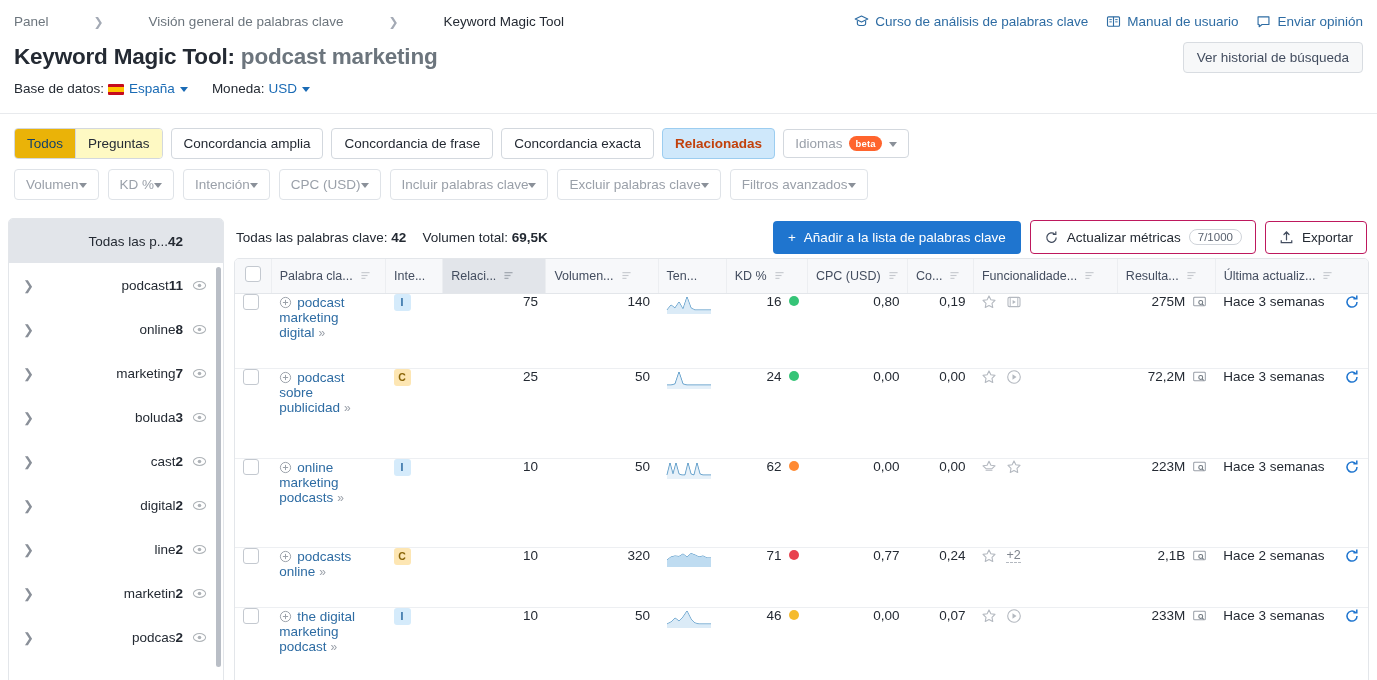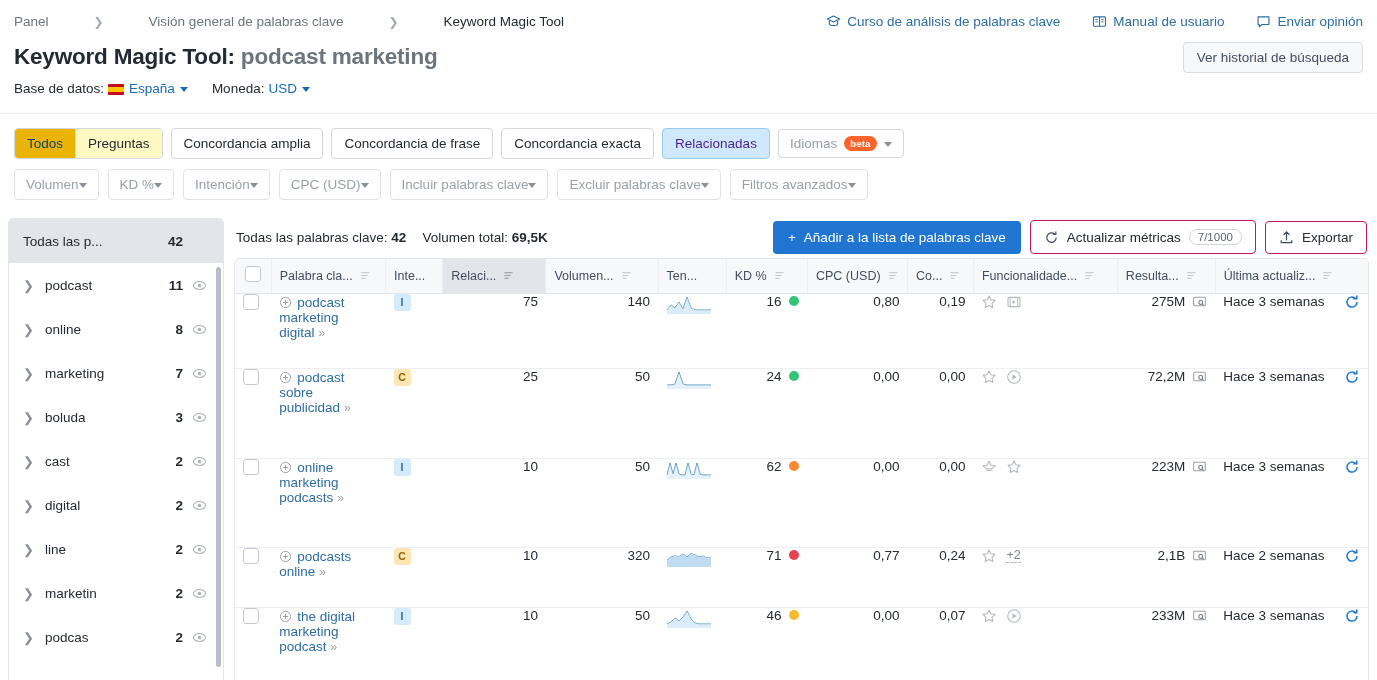--- a/index.html
+++ b/index.html
@@ -16,21 +16,21 @@
   .topbar {
     height: 42px;
     display: flex; align-items: center;
     padding: 0 14px;
   }
   .breadcrumb { display: flex; align-items: flex-end; font-size: 13.5px; gap: 36px; }
   .bc-item { color: #6c757d; }
   .bc-item.current { color: #242a33; }
   .bc-sep { margin: 0 9px; color: #a4aab5; font-size: 12px; }
 
-  .toplinks { margin-left: auto; display: flex; align-items: center; gap: 32px; }
+  .toplinks { margin-left: auto; display: flex; align-items: center; gap: 18px; }
   .toplink {
     display: flex; align-items: center; gap: 6px;
     color: #2e6ca3; font-size: 13.5px;
   }
   .toplink svg { display: block; }
 
   
   .titlerow { display: flex; align-items: flex-start; padding: 0 14px; }
   h1 {
     font-size: 22.5px; font-weight: 700; letter-spacing: -0.2px;
@@ -65,21 +65,21 @@
   .seg-row { display: flex; align-items: center; gap: 8px; }
   .seg-group { display: flex; border: 1px solid #d3d8de; border-radius: 4px; overflow: hidden; }
   .seg {
     font-size: 13.5px; padding: 7px 12px; background: #fef9c3; color: #242a33;
     border-right: 1px solid #d3d8de; cursor: pointer; white-space: nowrap;
   }
   .seg:last-child { border-right: none; }
   .seg.active { background: #eab308; color: #13416b; }
   .seg-single { border: 1px solid #d3d8de; border-radius: 4px; font-size: 13.5px;
                 padding: 7px 12px; background: #fff; cursor: pointer; white-space: nowrap; }
-  .seg-single.active { background: #cfe8fb; color: #4c1d95; border-color: #9ccdf0; }
+  .seg-single.active { background: #cfe8fb; color: #c2410c; border-color: #9ccdf0; font-weight: bold; }
   .lang-btn {
     border: 1px solid #d3d8de; border-radius: 4px; background: #fff;
     display: flex; align-items: center; gap: 7px; padding: 6px 11px;
     font-size: 13.5px; color: #9aa0a9; cursor: pointer;
   }
   .beta {
     background: #ff642d; color: #fff; font-size: 9.5px; font-weight: 700;
     padding: 2px 6px; border-radius: 8px; letter-spacing: .2px;
   }
 
@@ -108,21 +108,21 @@
   .side-tab.active { background: #cfe8fb; border-color: #8cc5ef; color: #13416b; }
   .side-list { flex: 1; overflow: hidden; position: relative; }
   .side-row {
     display: flex; align-items: center; height: 44px; padding: 0 16px 0 14px;
     font-size: 13.5px; cursor: pointer;
   }
   .side-row.head { background: #e2e5ea; font-weight: 400; }
   .side-row .chev {
     width: 12px; color: #8a9099; font-size: 13px; margin-right: 10px; flex: 0 0 12px;
   }
-  .side-row .name { flex: 1; }
+  .side-row .name { flex: 1; text-align: right; }
   .side-row .cnt { color: #242a33; font-weight: 600; font-size: 13.5px; }
   .side-row.head .cnt { margin-right: 24px; }
   .eye { margin-left: 9px; opacity: .55; display: flex; }
   .side-scroll {
     position: absolute; right: 2px; top: 48px; width: 5px; height: 400px;
     background: #b9bec6; border-radius: 3px;
   }
 
   
   .main { flex: 1; margin: 0 8px 0 10px; display: flex; flex-direction: column; min-width: 0; }

